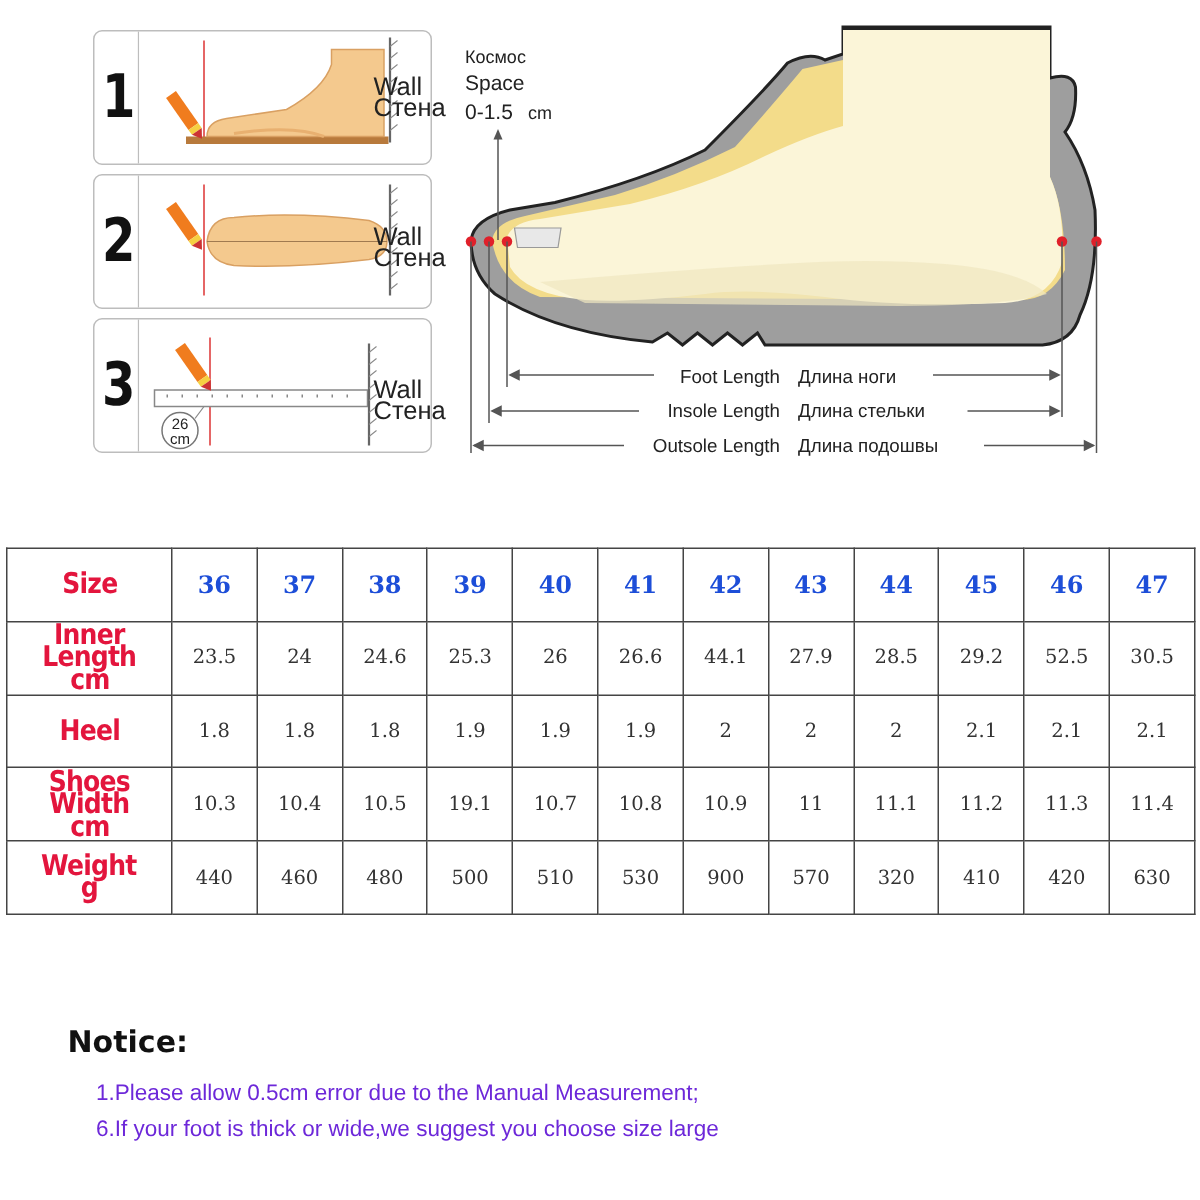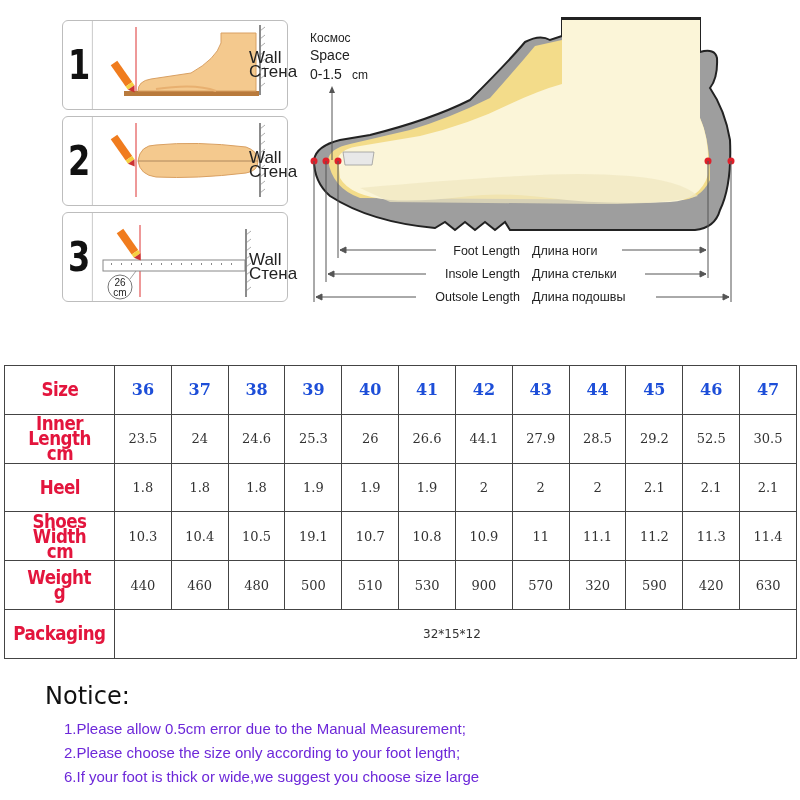--- a/index.html
+++ b/index.html
@@ -18,21 +18,21 @@
 
   
   table.size-table { position: absolute; left: 4px; top: 365px; width: 793px; border-collapse: collapse; table-layout: fixed; }
   table.size-table td { border: 1.5px solid #444; height: 48.8px; text-align: center; vertical-align: middle; font-family: "DejaVu Serif", serif; font-size: 13px; color: #333; }
   table.size-table td.hdr { width: 110px; font-family: "DejaVu Sans", sans-serif; font-weight: bold; color: #e3153d; font-size: 19px; line-height: 15px; letter-spacing: -0.6px; transform-origin: center; }
   table.size-table td.hdr span { display: inline-block; transform: scaleX(0.88); }
   table.size-table td.size-val { color: #1d4ed8; font-weight: bold; font-size: 16px; }
   table.size-table td.pack-val { text-align: left; padding-left: 308px; font-family: "DejaVu Sans", sans-serif; font-size: 12px; }
 
   
-  .notice-title { position: absolute; left: 45px; top: 682px; font-size: 24px; font-weight: normal; color: #111; font-family: "DejaVu Sans", sans-serif; }
+  .notice-title { position: absolute; left: 45px; top: 682px; font-size: 20px; font-weight: bold; color: #111; font-family: "DejaVu Sans", sans-serif; }
   .notice-list { position: absolute; left: 64px; top: 717px; font-family: "Liberation Sans", sans-serif; font-size: 15px; color: #6d28d9; line-height: 24px; }
 </style>
 </head>
 <body>
 
 <div class="step" style="top:20px;">
   <div class="num">
       <span>1</span>
     </div>
   <svg width="190" height="88">
@@ -269,29 +269,24 @@
     <td class="hdr"><span>Weight</span><br><span>g</span></td>
     <td>440</td>
     <td>460</td>
     <td>480</td>
     <td>500</td>
     <td>510</td>
     <td>530</td>
     <td>900</td>
     <td>570</td>
     <td>320</td>
-    <td>590</td>
+    <td>410</td>
     <td>420</td>
     <td>630</td>
-  </tr>
-  <tr>
-    <td class="hdr"><span>Packaging</span></td>
-    <td class="pack-val" colspan="12">32*15*12</td>
   </tr>
 </tbody>
   </table>
 
 <div class="notice-title">Notice:</div>
 <div class="notice-list">
   <div>1.Please allow 0.5cm error due to the Manual Measurement;</div>
-  <div>2.Please choose the size only according to your foot length;</div>
   <div>6.If your foot is thick or wide,we suggest  you  choose size large</div>
 </div>
 
 </body></html>

